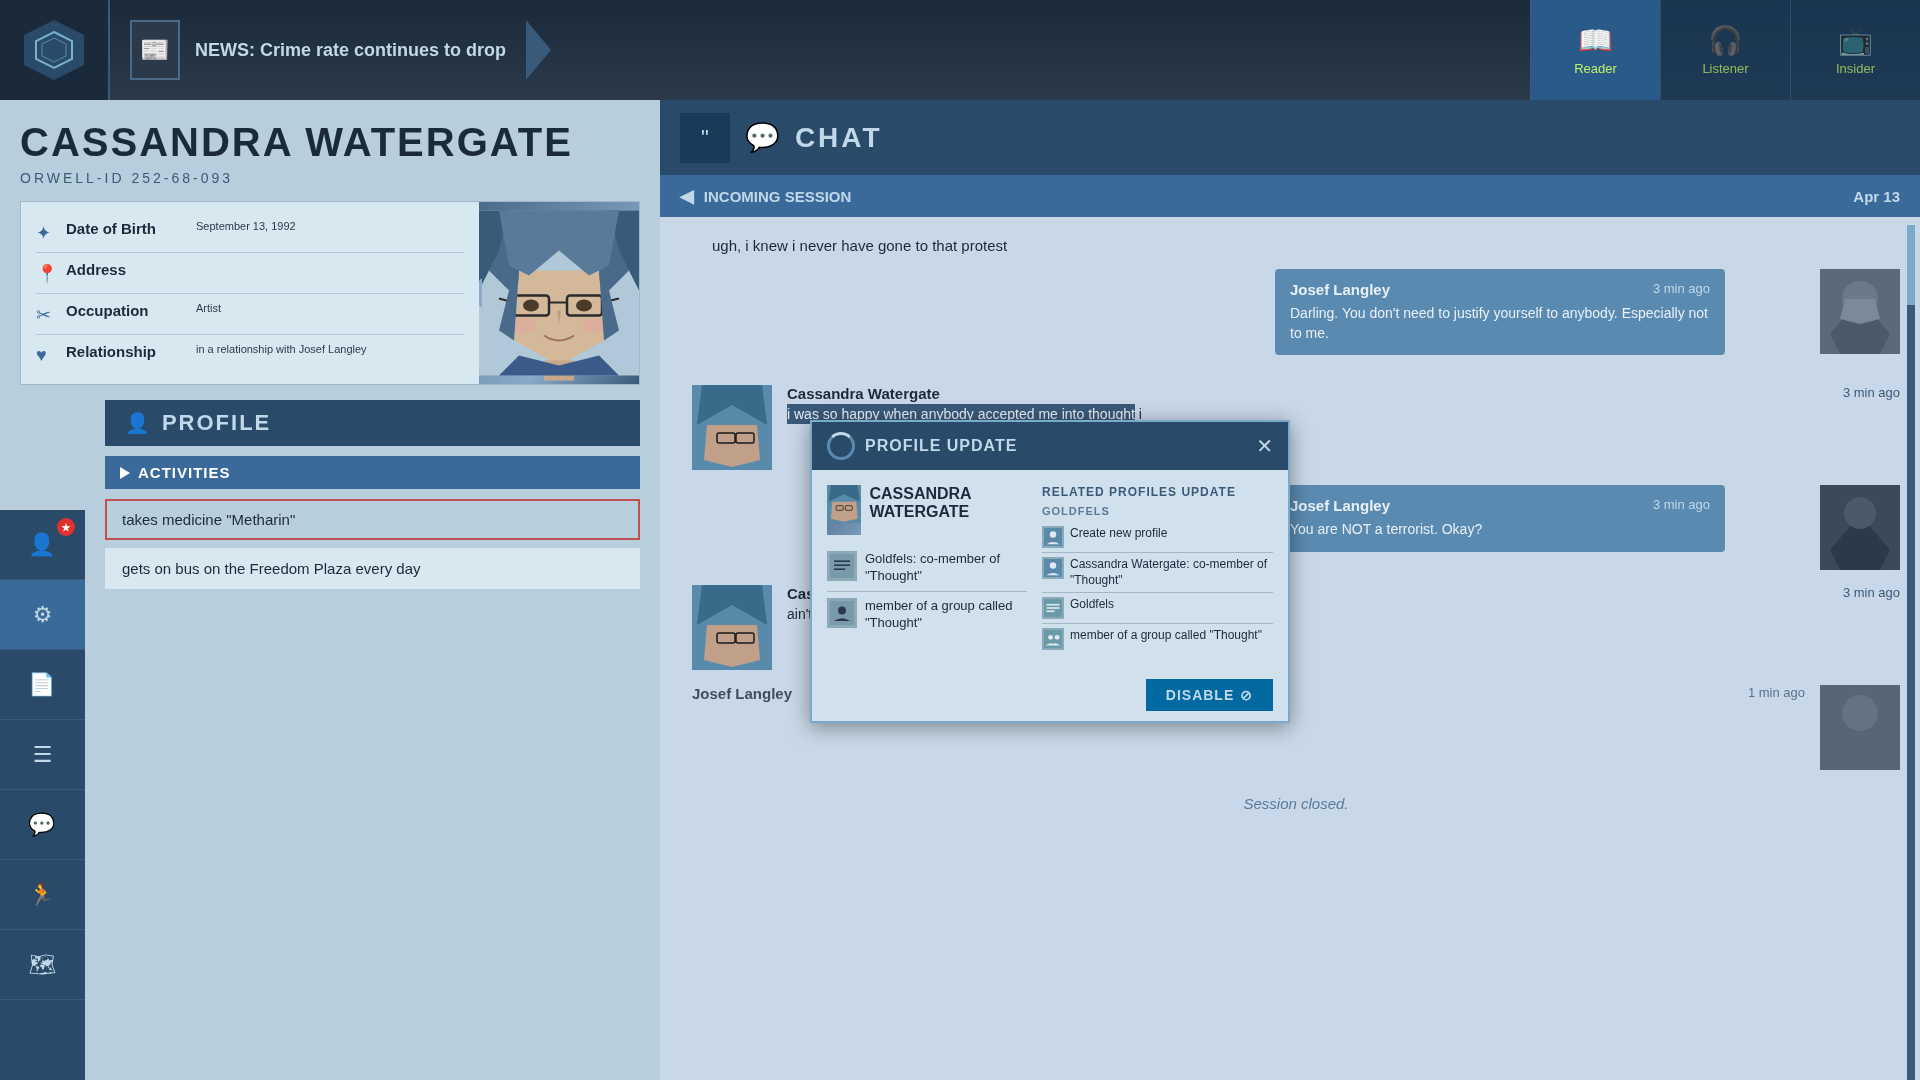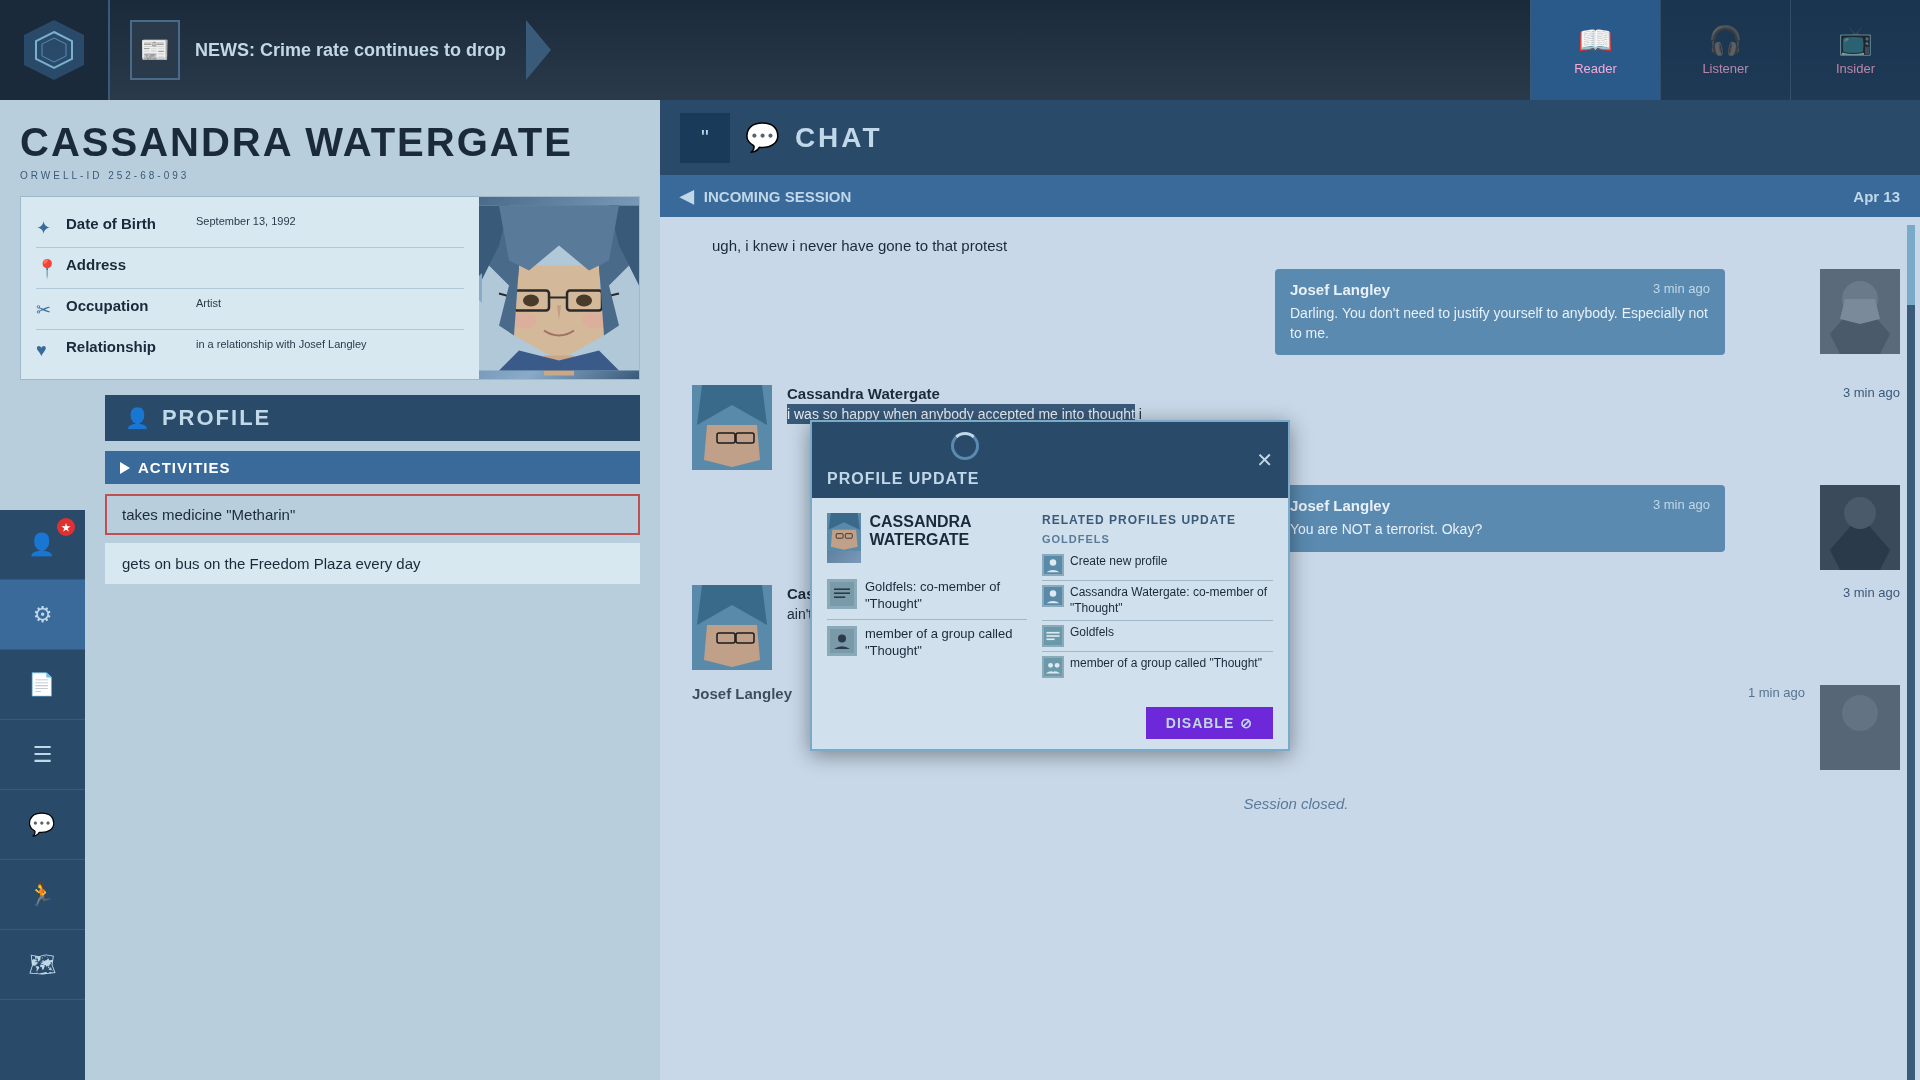--- a/index.html
+++ b/index.html
@@ -93,21 +93,21 @@
     .top-tab.inactive {
       background: #1a3a5a;
       opacity: 0.7;
     }
     .top-tab-icon {
       font-size: 28px;
       color: #c0d8e8;
       margin-bottom: 4px;
     }
     .top-tab-label {
-      color: #f9a8d4;
+      color: #bef264;
       font-size: 13px;
     }
 
     
     .main-content {
       position: absolute;
       top: 100px;
       left: 0; right: 0; bottom: 0;
       display: flex;
     }
@@ -121,21 +121,21 @@
     }
     .subject-name {
       font-size: 40px;
       font-weight: 900;
       color: #1a2a3a;
       text-transform: uppercase;
       letter-spacing: 2px;
       margin-bottom: 5px;
     }
     .subject-id {
-      font-size: 10px;
+      font-size: 14px;
       color: #3a5a7a;
       margin-bottom: 15px;
       letter-spacing: 3px;
     }
 
     .info-card {
       background: #d8e8f0;
       border: 1px solid #a0b8c8;
       margin-bottom: 15px;
       display: flex;
@@ -434,23 +434,22 @@
     }
     .modal-header {
       background: #2a4a6a;
       padding: 10px 15px;
       display: flex;
       align-items: center;
       justify-content: space-between;
     }
     .modal-header-left {
       display: flex;
-      align-items: flex-end;
+      align-items: center;
       gap: 10px;
-      flex-direction: column;
     }
     .modal-spinner {
       width: 28px;
       height: 28px;
       border: 3px solid #5a8ab0;
       border-top-color: #c0d8e8;
       border-radius: 50%;
       animation: spin 1s linear infinite;
     }
     @keyframes spin { to { transform: rotate(360deg); } }
@@ -547,21 +546,21 @@
       font-size: 12px;
       color: #1a2a3a;
       line-height: 1.3;
     }
     .modal-footer {
       padding: 10px 15px;
       display: flex;
       justify-content: flex-end;
     }
     .disable-btn {
-      background: #6d28d9;
+      background: #0369a1;
       color: #c0d8e8;
       border: none;
       padding: 8px 20px;
       font-size: 14px;
       font-weight: bold;
       cursor: pointer;
       display: flex;
       align-items: center;
       gap: 6px;
       letter-spacing: 1px;

